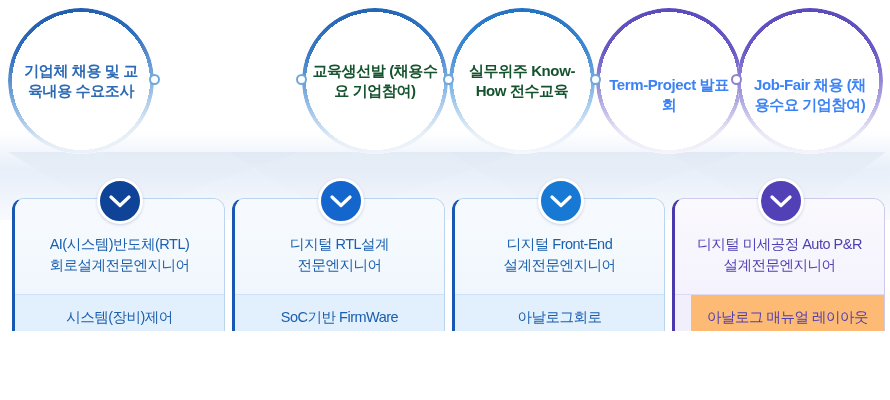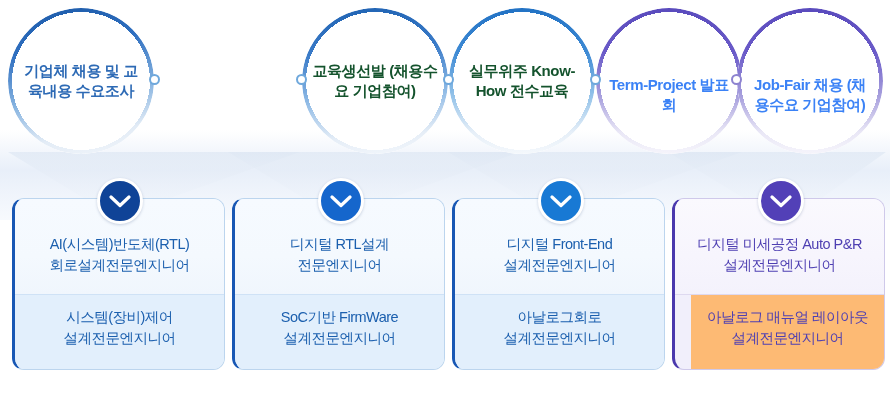--- a/index.html
+++ b/index.html
@@ -8,21 +8,21 @@
     width: 890px;
     height: 400px;
     overflow: hidden;
     background: #ffffff;
     font-family: "Liberation Sans", "DejaVu Sans", sans-serif;
   }
 
   #stage {
     position: relative;
     width: 890px;
-    height: 400px;
+    height: 331px;
     background: #ffffff;
     overflow: hidden;
   }
 
   
   #bg-wash {
     position: absolute;
     left: 0; top: 130px;
     width: 890px; height: 90px;
     background: linear-gradient(180deg, rgba(232,238,248,0) 0%, rgba(228,236,248,0.85) 45%, rgba(240,245,252,0.5) 100%);

